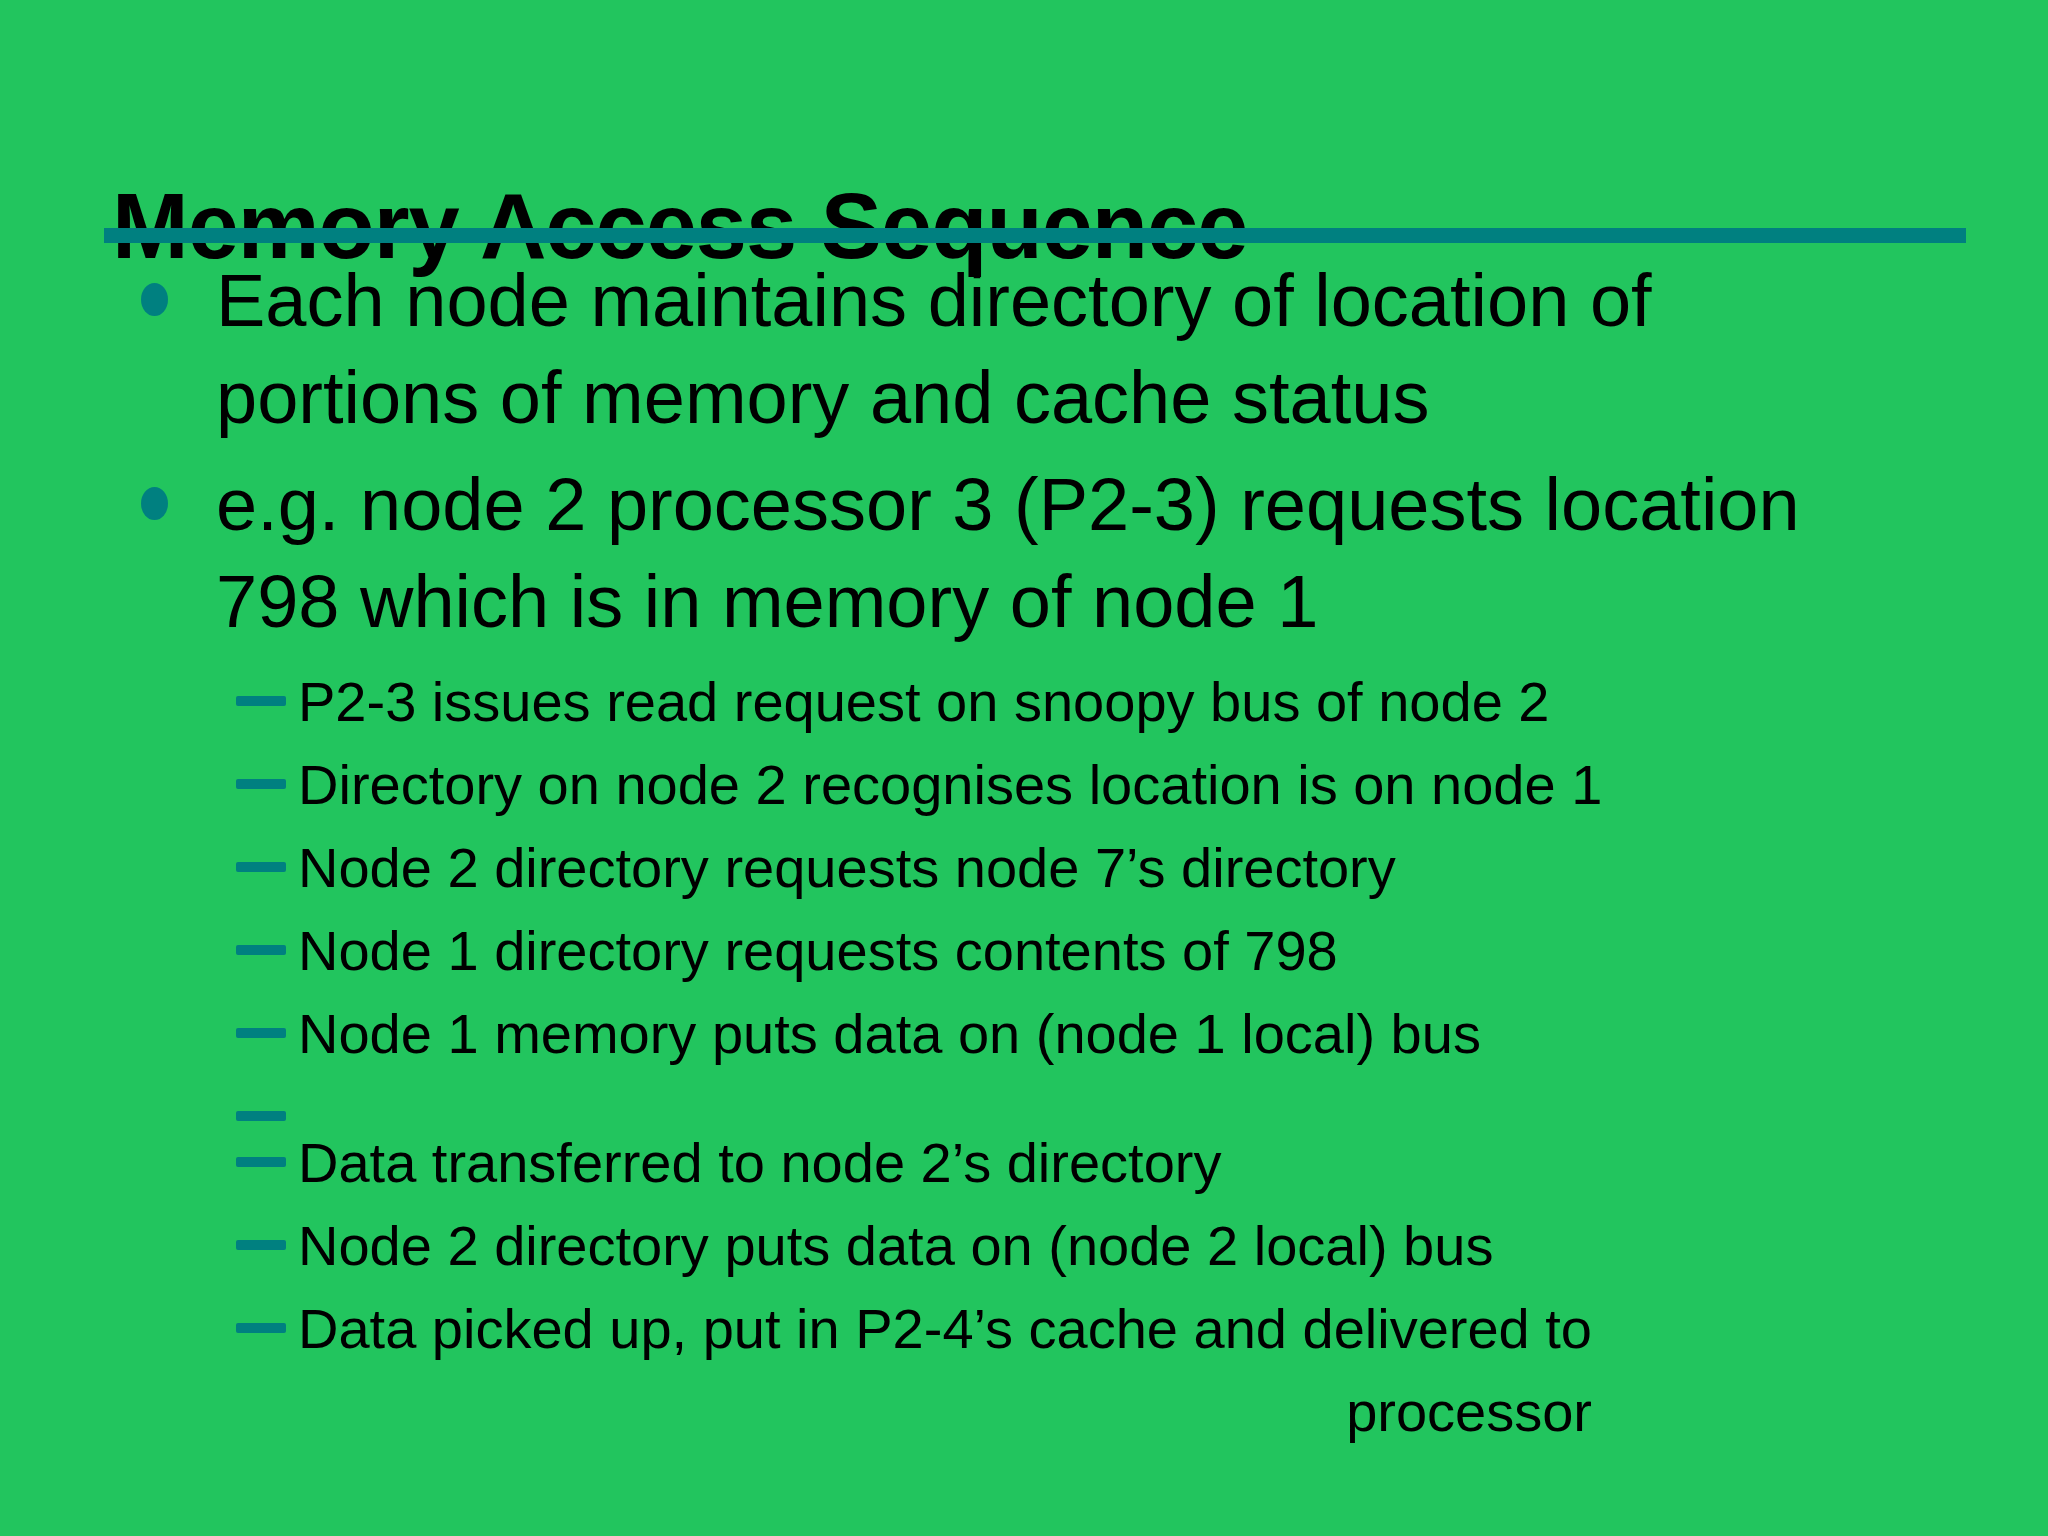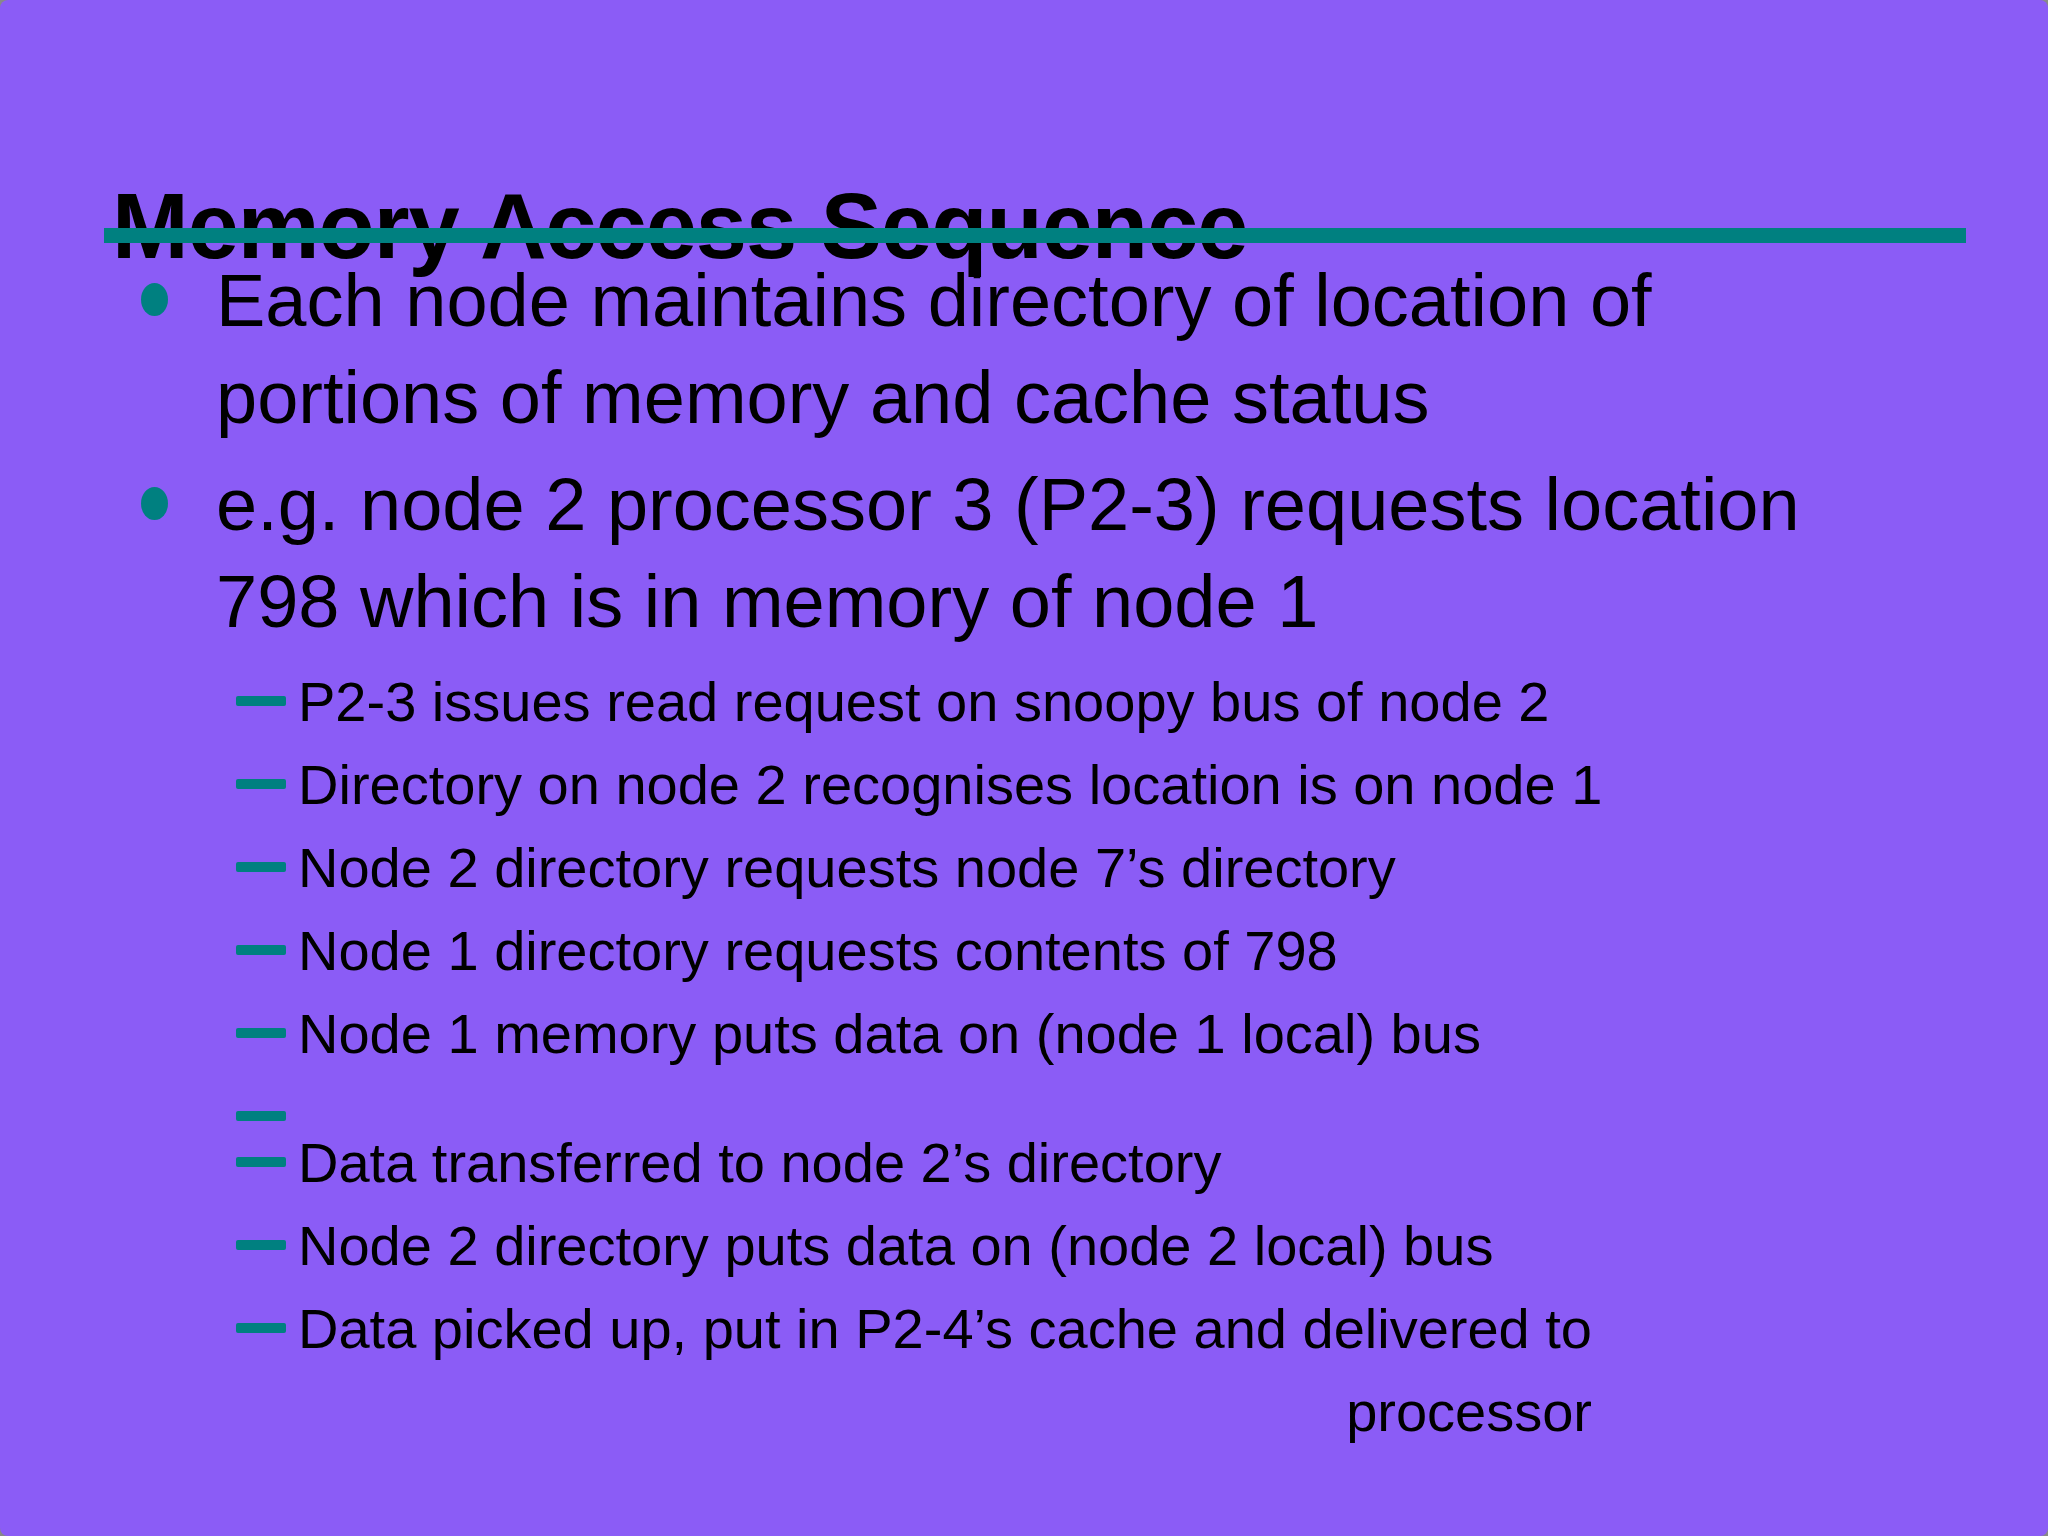--- a/index.html
+++ b/index.html
@@ -4,24 +4,23 @@
 <style>
   html, body { margin: 0; padding: 0; }
   body {
     font-family: "Liberation Sans", "DejaVu Sans", sans-serif;
     background: #888;
   }
   .slide {
     position: relative;
     width: 2048px;
     height: 1536px;
-    background: #8b5cf6;
+    background: #22c55e;
     overflow: hidden;
     color: #000;
-    border-radius: 8px;
   }
   .title {
     position: absolute;
     left: 112px;
     top: 118px;
     font-size: 92px;
     font-weight: bold;
     line-height: 1;
     letter-spacing: -1px;
     white-space: nowrap;

